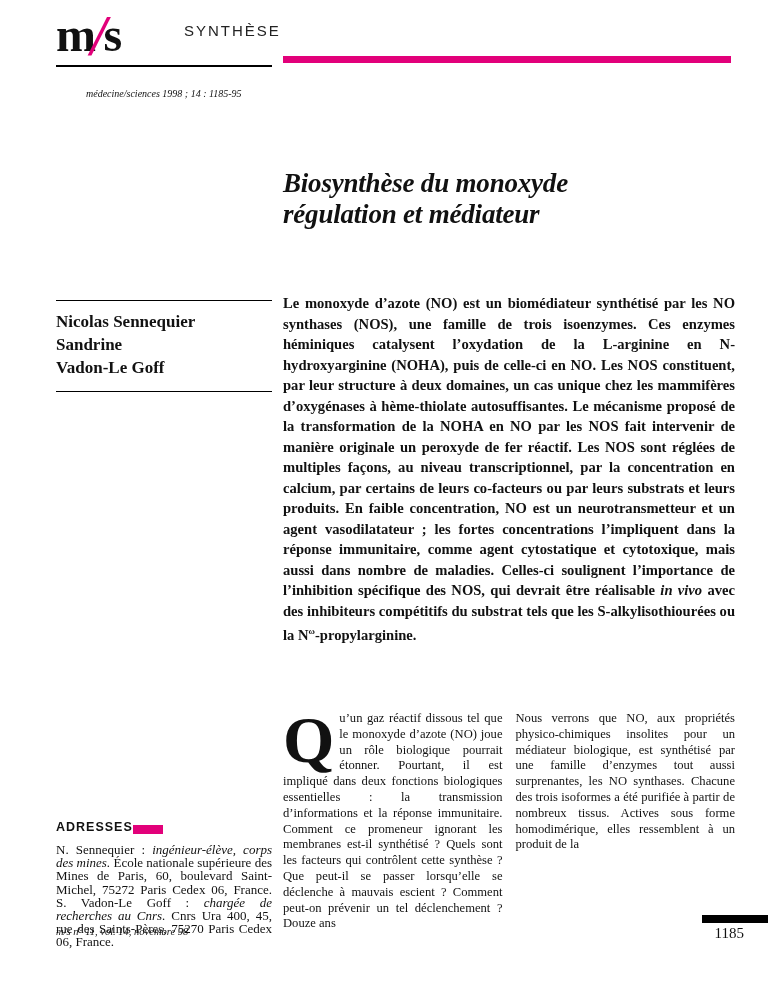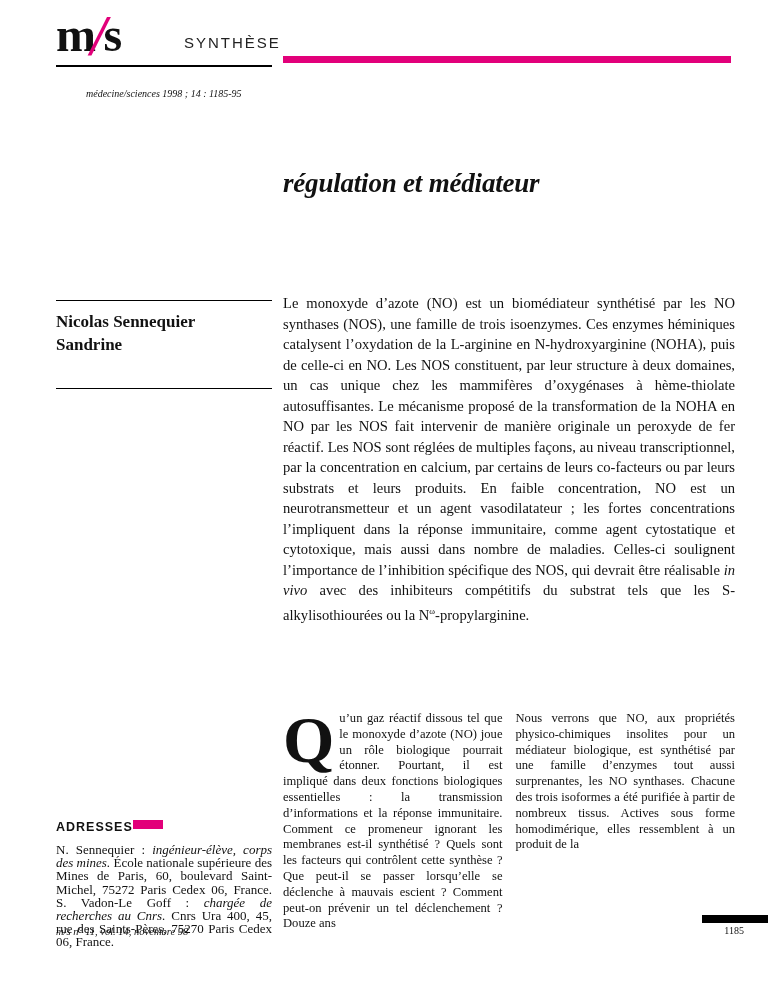--- a/index.html
+++ b/index.html
@@ -9,75 +9,77 @@
   .page {
     position:relative; width:768px; height:994px; margin:0 auto;
     background:#fff; color:var(--ink); overflow:hidden;
     font-family:"Liberation Serif", serif;
   }
 
   
   .logo { position:absolute; left:56px; top:4px; font-family:"Liberation Serif",serif; font-weight:bold; white-space:nowrap; }
   .logo-m,.logo-s { font-size:48px; line-height:56px; letter-spacing:-2px; }
   .logo-slash { color:var(--accent); font-size:56px; font-style:italic; font-weight:bold; margin:0 -3px; vertical-align:-4px; }
-  .section-label { position:absolute; left:184px; top:34px; font-family:"Liberation Sans",sans-serif; font-size:15px; letter-spacing:2px; color:#222; }
+  .section-label { position:absolute; left:184px; top:22px; font-family:"Liberation Sans",sans-serif; font-size:15px; letter-spacing:2px; color:#222; }
   .accent-bar { position:absolute; left:283px; top:56px; width:448px; height:7px; background:var(--accent); }
   .logo-rule { position:absolute; left:56px; top:65px; width:216px; height:2px; background:#000; }
   .citation { position:absolute; left:86px; top:88px; font-size:10px; font-style:italic; }
 
   
   .title { position:absolute; left:283px; top:168px; width:460px; font-size:27px; line-height:31px; font-weight:bold; font-style:italic; letter-spacing:-0.2px; }
 
   
-  .authors { position:absolute; left:56px; top:300px; width:216px; border-top:1.5px solid #000; border-bottom:1.5px solid #000; padding:9px 0 32px; }
+  .authors { position:absolute; left:56px; top:300px; width:216px; border-top:1.5px solid #000; border-bottom:1.5px solid #000; padding:9px 0 12px; }
   .author { font-size:17px; line-height:23px; font-weight:bold; }
 
   
-  .abstract { position:absolute; left:283px; top:293px; width:452px; font-size:14.6px; line-height:20.5px; font-weight:normal; text-align:justify; }
+  .abstract { position:absolute; left:283px; top:293px; width:452px; font-size:14.6px; line-height:20.5px; font-weight:bold; text-align:justify; }
 
   
   .body-cols { position:absolute; left:283px; top:711px; width:452px; display:flex; gap:13px; }
   .body-col { flex:1; }
   .body-col p { font-size:12.6px; line-height:15.8px; text-align:justify; }
   .dropcap { float:left; font-size:66px; line-height:52px; font-weight:bold; margin:3px 5px 0 0; }
 
   
   .addresses { position:absolute; left:56px; top:820px; width:216px; }
-  .addr-head { display:flex; align-items:flex-start; }
+  .addr-head { display:flex; align-items:flex-end; }
   .addr-label { font-family:"Liberation Sans",sans-serif; font-size:12.5px; font-weight:bold; letter-spacing:1px; }
   .addr-accent { width:30px; height:9px; background:var(--accent); }
   .addr-text { margin-top:9px; font-size:13px; line-height:13.2px; text-align:justify; }
 
   
   .footer-ref { position:absolute; left:56px; top:926px; font-size:10.5px; font-style:italic; }
   .pageno-bar { position:absolute; right:0; top:915px; width:66px; height:8px; background:#000; }
-  .pageno { position:absolute; right:24px; top:925px; font-size:10px; }
+  .pageno { position:absolute; right:24px; top:925px; font-size:15px; }
 
   sup { font-size:60%; }
 </style>
 </head>
 <body>
 
 <div class="page">
 
   <div class="logo">
     <span class="logo-m">m</span><span class="logo-slash">/</span><span class="logo-s">s</span>
   </div>
   <div class="section-label">SYNTHÈSE</div>
   <div class="accent-bar"></div>
   <div class="logo-rule"></div>
   <div class="citation">médecine/sciences 1998 ; 14 : 1185-95</div>
 
   <h1 class="title">
+    <div>Biosynthèse du monoxyde</div>
     <div>régulation et médiateur</div>
   </h1>
 
   <div class="authors">
     <div class="author">Nicolas Sennequier</div>
     <div class="author">Sandrine</div>
+    <div class="author">Vadon-Le Goff</div>
   </div>
 
   <p class="abstract"><span>Le monoxyde d’azote (NO) est un biomédiateur synthétisé par les NO synthases (NOS), une famille de trois isoenzymes. Ces enzymes héminiques catalysent l’oxydation de la L-arginine en N-hydroxyarginine (NOHA), puis de celle-ci en NO. Les NOS constituent, par leur structure à deux domaines, un cas unique chez les mammifères d’oxygénases à hème-thiolate autosuffisantes. Le mécanisme proposé de la transformation de la NOHA en NO par les NOS fait intervenir de manière originale un peroxyde de fer réactif. Les NOS sont réglées de multiples façons, au niveau transcriptionnel, par la concentration en calcium, par certains de leurs co-facteurs ou par leurs substrats et leurs produits. En faible concentration, NO est un neurotransmetteur et un agent vasodilatateur ; les fortes concentrations l’impliquent dans la réponse immunitaire, comme agent cytostatique et cytotoxique, mais aussi dans nombre de maladies. Celles-ci soulignent l’importance de l’inhibition spécifique des NOS, qui devrait être réalisable </span><span style="font-style: italic;">in vivo</span><span> avec des inhibiteurs compétitifs du substrat tels que les S-alkylisothiourées ou la N</span><sup>ω</sup><span>-propylarginine.</span></p>
 
   <div class="body-cols">
     <div class="body-col">
       <p><span class="dropcap">Q</span><span>u’un gaz réactif dissous tel que le monoxyde d’azote (NO) joue un rôle biologique pourrait étonner. Pourtant, il est impliqué dans deux fonctions biologiques essentielles : la transmission d’informations et la réponse immunitaire. Comment ce promeneur ignorant les membranes est-il synthétisé ? Quels sont les facteurs qui contrôlent cette synthèse ? Que peut-il se passer lorsqu’elle se déclenche à mauvais escient ? Comment peut-on prévenir un tel déclenchement ? Douze ans</span></p>
     </div>
     <div class="body-col">
       <p>Nous verrons que NO, aux propriétés physico-chimiques insolites pour un médiateur biologique, est synthétisé par une famille d’enzymes tout aussi surprenantes, les NO synthases. Chacune des trois isoformes a été purifiée à partir de nombreux tissus. Actives sous forme homodimérique, elles ressemblent à un produit de la</p>

